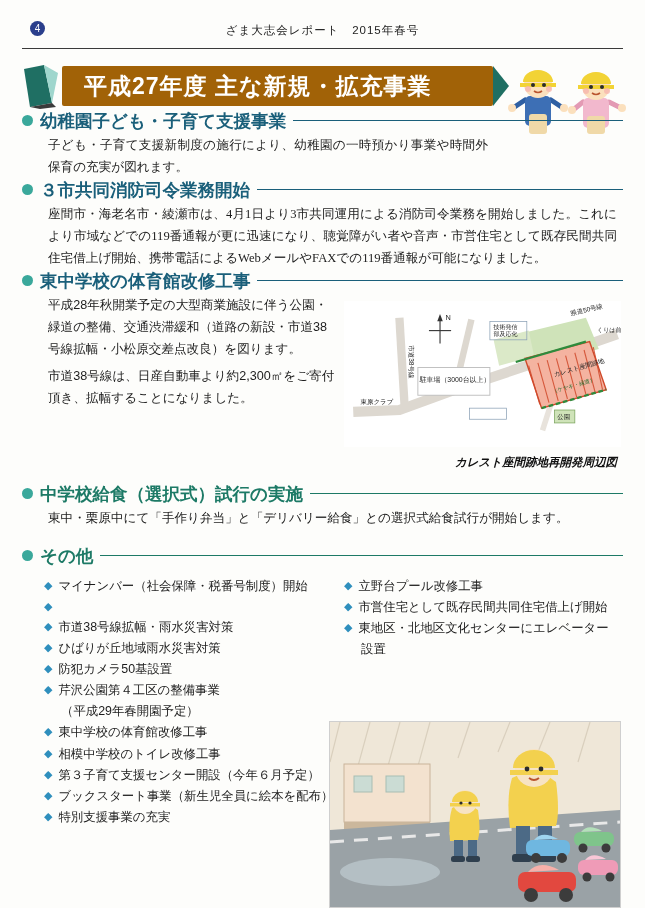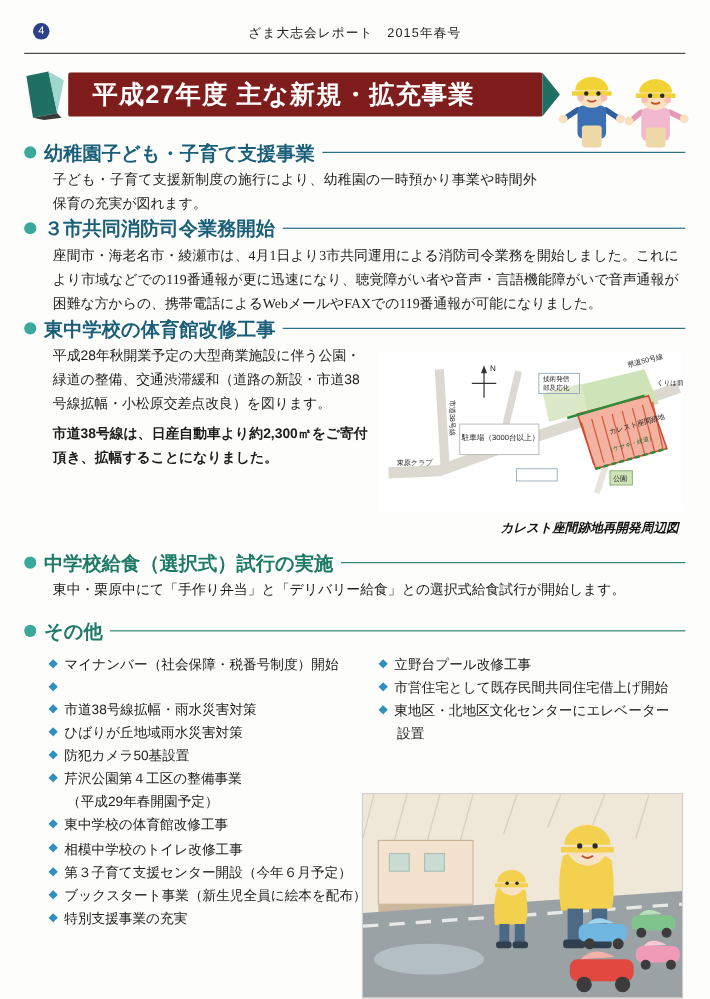--- a/index.html
+++ b/index.html
@@ -65,21 +65,21 @@
     top: 0;
     width: 44px;
     height: 46px;
   }
   .banner-bar {
     position: absolute;
     left: 40px;
     right: 130px;
     top: 3px;
     height: 40px;
-    background: #7f1d1d;
+    background: #a16207;
     border-radius: 2px;
     display: flex;
     align-items: center;
   }
   .banner-bar::after {
     content: "";
     position: absolute;
     right: -16px;
     top: 0;
     border-top: 20px solid transparent;
@@ -266,48 +266,48 @@
       <circle cx="86" cy="31" r="2" fill="#2b2b2b"></circle>
       <circle cx="97" cy="31" r="2" fill="#2b2b2b"></circle>
       <path d="M87 37 q4 3 8 0" stroke="#b9542e" stroke-width="1.6" fill="none"></path>
       <circle cx="81" cy="35" r="3" fill="#f6b5ae" opacity="0.8"></circle>
       <circle cx="102" cy="35" r="3" fill="#f6b5ae" opacity="0.8"></circle>
       <circle cx="67" cy="54" r="4" fill="#fbe0bd"></circle>
       <circle cx="117" cy="52" r="4" fill="#fbe0bd"></circle>
     </g>
   </svg>
 
-  <div class="section" style="margin-top:18px;">
+  <div class="section" style="">
     <div class="sec-head">
       <div class="bullet-dot"></div>
       <div class="sec-title">幼稚園子ども・子育て支援事業</div>
       <div class="sec-underline"></div>
     </div>
     <div class="sec-body" style="width:440px;">子ども・子育て支援新制度の施行により、幼稚園の一時預かり事業や時間外保育の充実が図れます。</div>
   </div>
 
   <div class="section">
     <div class="sec-head">
       <div class="bullet-dot"></div>
       <div class="sec-title">３市共同消防司令業務開始</div>
       <div class="sec-underline"></div>
     </div>
-    <div class="sec-body">座間市・海老名市・綾瀬市は、4月1日より3市共同運用による消防司令業務を開始しました。これにより市域などでの119番通報が更に迅速になり、聴覚障がい者や音声・言語機能障がいで音声通報が困難な方からの、携帯電話によるWebメールやFAXでの119番通報が可能になりました。</div>
+    <div class="sec-body">座間市・海老名市・綾瀬市は、4月1日より3市共同運用による消防司令業務を開始しました。これにより市域などでの119番通報が更に迅速になり、聴覚障がい者や音声・市営住宅として既存民間共同住宅借上げ開始、携帯電話によるWebメールやFAXでの119番通報が可能になりました。</div>
   </div>
 
   <div class="section">
     <div class="sec-head">
       <div class="bullet-dot"></div>
       <div class="sec-title">東中学校の体育館改修工事</div>
       <div class="sec-underline"></div>
     </div>
     <div class="sec3-wrap">
       <div class="sec3-text">
         <div>平成28年秋開業予定の大型商業施設に伴う公園・緑道の整備、交通渋滞緩和（道路の新設・市道38号線拡幅・小松原交差点改良）を図ります。</div>
-        <div style="margin-top:6px;font-weight:bold;">市道38号線は、日産自動車より約2,300㎡をご寄付頂き、拡幅することになりました。</div>
+        <div style="margin-top:6px;">市道38号線は、日産自動車より約2,300㎡をご寄付頂き、拡幅することになりました。</div>
       </div>
       <div class="map-box">
         <svg class="map-canvas" viewBox="0 0 300 158">
           <rect x="0" y="0" width="300" height="158" fill="#ffffff"></rect>
 
           <path d="M10 120 L60 118 L120 96 L210 66 L296 36" stroke="#ddd8d0" stroke-width="11" fill="none"></path>
           <path d="M60 18 L66 120" stroke="#ddd8d0" stroke-width="9" fill="none"></path>
           <path d="M120 96 L138 20" stroke="#ddd8d0" stroke-width="7" fill="none"></path>
           <path d="M215 140 L240 62" stroke="#e8e3dc" stroke-width="6" fill="none"></path>
 

